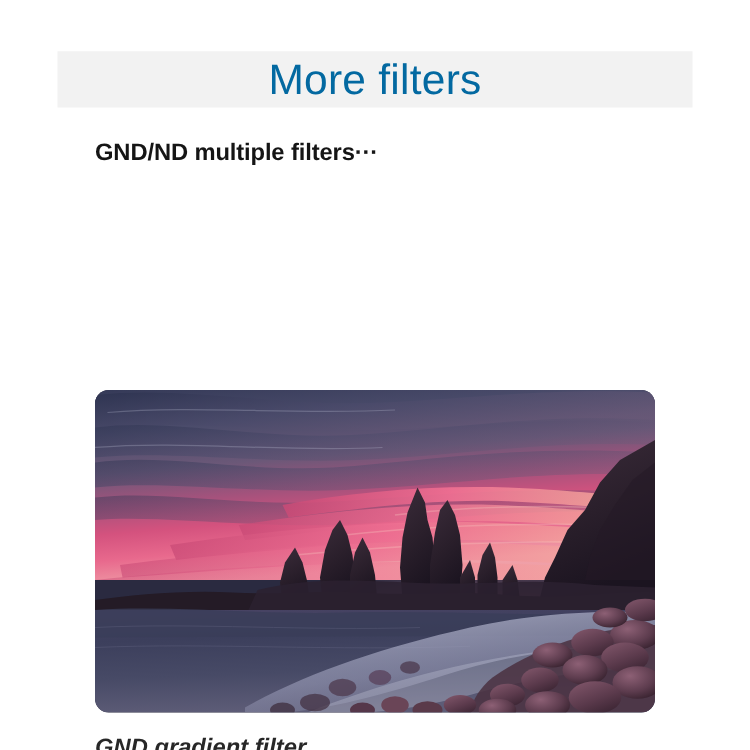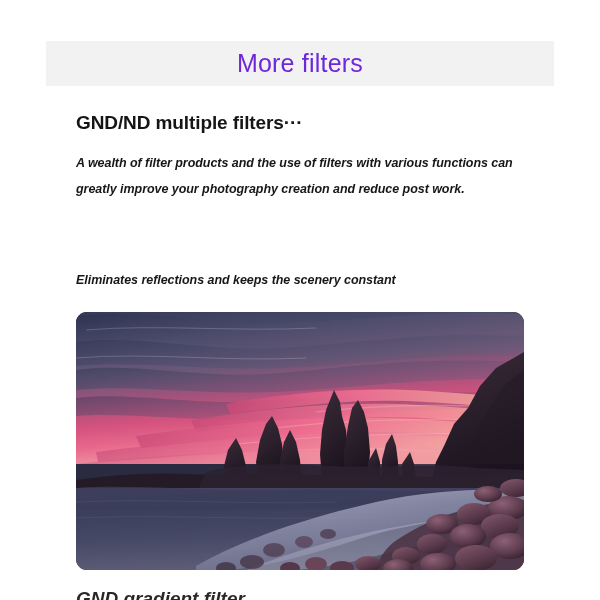--- a/index.html
+++ b/index.html
@@ -27,23 +27,23 @@
     left: 46px;
     top: 41px;
     width: 508px;
     height: 45px;
     background: #f2f2f2;
     display: flex;
     align-items: center;
     justify-content: center;
   }
   .banner-title {
-    font-size: 25px;
+    font-size: 34px;
     font-weight: 400;
-    color: #6d28d9;
+    color: #0369a1;
     letter-spacing: 0.2px;
     line-height: 1;
   }
 
   
   .section-heading {
     position: absolute;
     left: 76px;
     font-size: 19px;
     font-weight: bold;
@@ -109,24 +109,22 @@
 <body>
 
 <div class="page">
 
   <div class="banner">
     <div class="banner-title">More filters</div>
   </div>
 
   <div class="section-heading" id="heading-gnd">GND/ND multiple filters···</div>
 
-  <div class="body-text" id="para-gnd">A wealth of filter products and the use of filters with various functions can greatly improve your photography creation and reduce post work.</div>
-
-
-  <div class="sub-text">Eliminates reflections and keeps the scenery constant</div>
+
+
 
   <div class="photo">
     <svg viewBox="0 0 448 258" preserveAspectRatio="none">
       <defs>
         <linearGradient id="skyGrad" x1="0" y1="0" x2="0.25" y2="1">
           <stop offset="0%" stop-color="#353a58"></stop>
           <stop offset="22%" stop-color="#4b4c6b"></stop>
           <stop offset="42%" stop-color="#6b5878"></stop>
           <stop offset="58%" stop-color="#a4527c"></stop>
           <stop offset="72%" stop-color="#d4527e"></stop>

